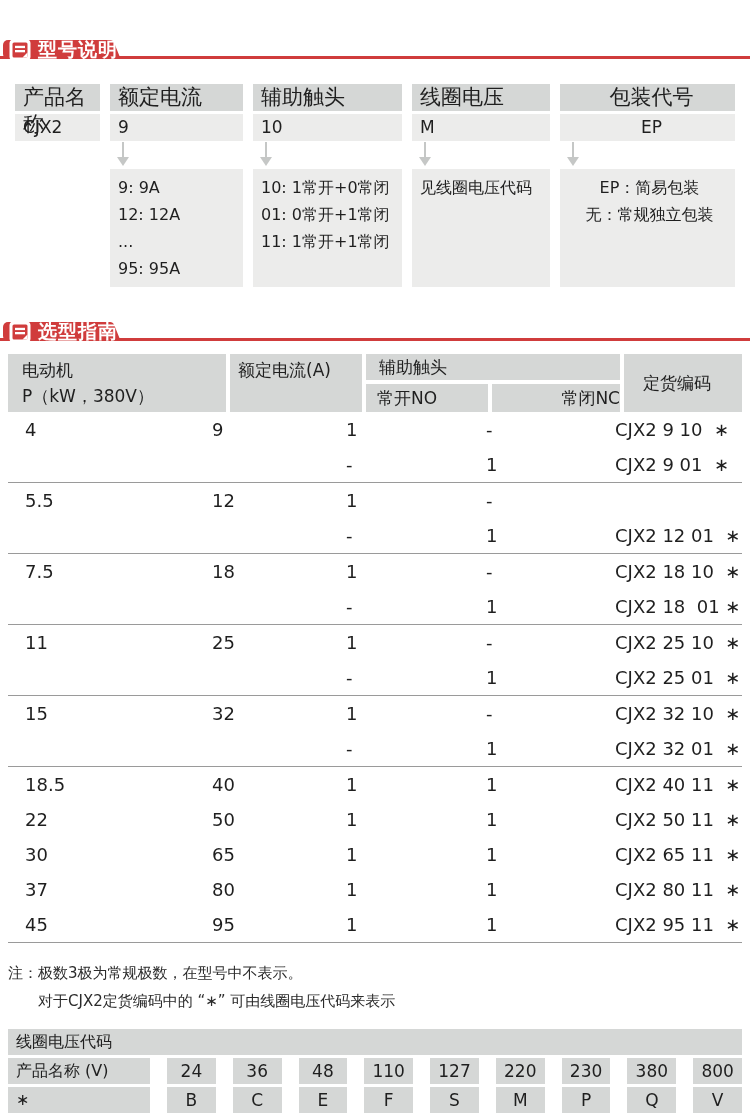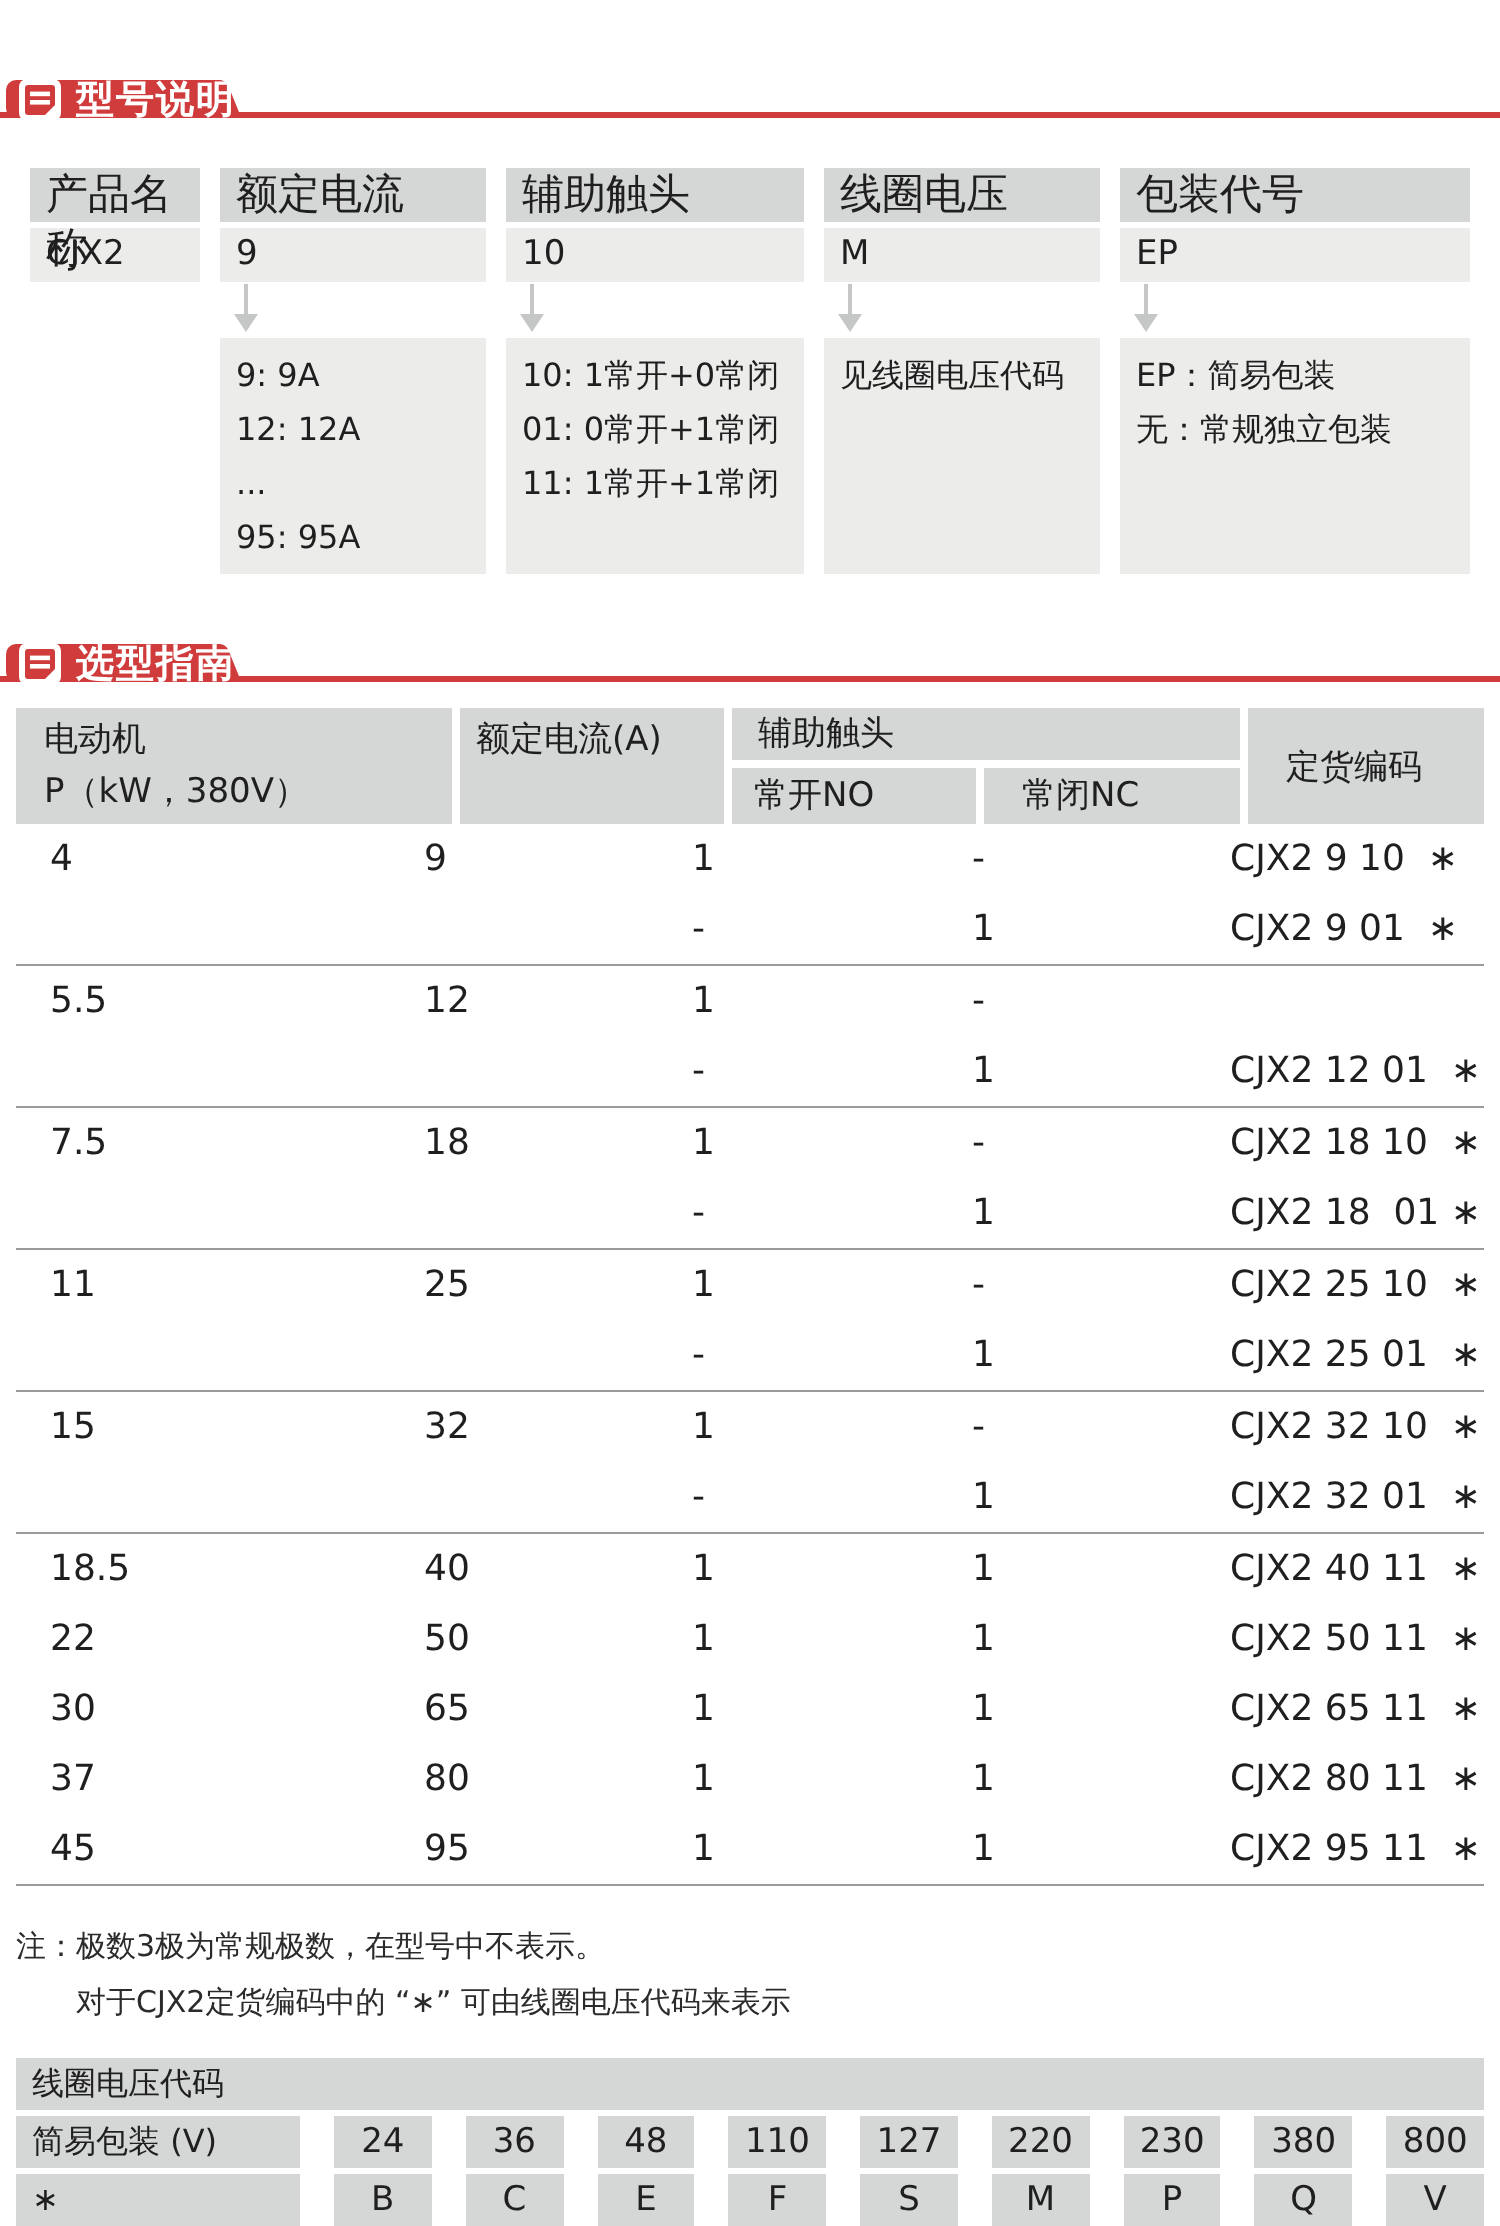--- a/index.html
+++ b/index.html
@@ -26,41 +26,41 @@
     border-radius:5px 0 0 5px;display:flex;align-items:center;padding-left:6px;z-index:2;
   }
   .badge::after{
     content:"";position:absolute;top:0;bottom:0;left:92px;width:18px;background:var(--accent);
     transform:skewX(22deg);transform-origin:0 0;border-radius:0 3px 3px 0;
   }
   .doc-icon{flex:0 0 auto;}
   .badge-title{color:#fff;font-size:19px;font-weight:bold;letter-spacing:1px;margin-left:7px;white-space:nowrap;position:relative;z-index:3;}
   
   .model-cols{display:flex;justify-content:space-between;margin:25px 15px 0 15px;}
-  .mw0{width:85px;}.mw1{width:133px;}.mw2{width:149px;}.mw3{width:138px;}.mw4{width:175px;}
+  .mw0{width:85px;}.mw1{width:133px;}.mw2{width:149px;}.mw3{width:138px;}.mw4{width:175px;text-align:center;}
   .mcell-h{background:var(--dark);height:27px;line-height:27px;padding-left:8px;font-size:21px;}
   .mcell-v{background:var(--light);height:27px;line-height:27px;padding-left:8px;font-size:17px;margin-top:3px;}
   .m-arrow-wrap{height:28px;position:relative;}
   .m-arrow{position:absolute;left:6px;top:1px;width:14px;height:26px;}
   .m-arrow::before{content:"";position:absolute;left:6px;top:0;width:2px;height:16px;background:var(--arrow);}
   .m-arrow::after{content:"";position:absolute;left:1px;top:15px;width:0;height:0;
     border-left:6px solid transparent;border-right:6px solid transparent;border-top:9px solid var(--arrow);}
   .m-detail{background:var(--light);height:118px;padding:5px 4px 0 8px;font-size:16px;line-height:27px;}
   
   .sel-table{margin:13px 8px 0 8px;width:734px;}
   .sel-header{display:flex;gap:4px;font-size:17px;}
   .sh{background:var(--dark);}
   .sh-c1{width:218px;height:58px;padding:3px 0 0 14px;}
   .sh-c1 div{line-height:26px;}
   .sh-c2{width:132px;height:58px;padding:3px 0 0 8px;line-height:26px;}
   .sh-c3wrap{width:254px;display:flex;flex-direction:column;gap:4px;}
   .sh-c3top{height:26px;line-height:26px;padding-left:13px;}
   .sh-c3bot{display:flex;gap:4px;flex:1;}
   .sh-no{width:122px;line-height:28px;padding-left:11px;}
-  .sh-nc{flex:1;line-height:28px;padding-left:19px;}
+  .sh-nc{flex:1;line-height:28px;padding-left:19px;text-align:right;}
   .sh-c4{flex:1;display:flex;align-items:center;padding-left:19px;}
   .sel-row{display:flex;gap:4px;height:35px;line-height:35px;font-size:18px;}
   .rc{white-space:pre;}
   .rc0{width:190px;padding-left:17px;}
   .rc1{width:132px;padding-left:10px;}
   .rc2{width:122px;padding-left:8px;}
   .rc3{width:128px;padding-left:22px;}
   .rc4{flex:1;padding-left:19px;}
   .divider{height:1px;background:var(--line);}
   
@@ -288,21 +288,21 @@
     </div>
 </div>
 
 <div class="notes">
   <div class="note1">注：极数3极为常规极数，在型号中不表示。</div>
   <div class="note2">对于CJX2定货编码中的 “∗” 可由线圈电压代码来表示</div>
 </div>
 
 <div class="volt" id="volt-grid">
   <div class="v-title">线圈电压代码</div>
-<div class="v-label">简易包装 (V)</div>
+<div class="v-label">产品名称 (V)</div>
     <div class="v-cell">24</div>
     <div class="v-cell">36</div>
     <div class="v-cell">48</div>
     <div class="v-cell">110</div>
     <div class="v-cell">127</div>
     <div class="v-cell">220</div>
     <div class="v-cell">230</div>
     <div class="v-cell">380</div>
     <div class="v-cell">800</div>
     <div class="v-label">∗</div>

